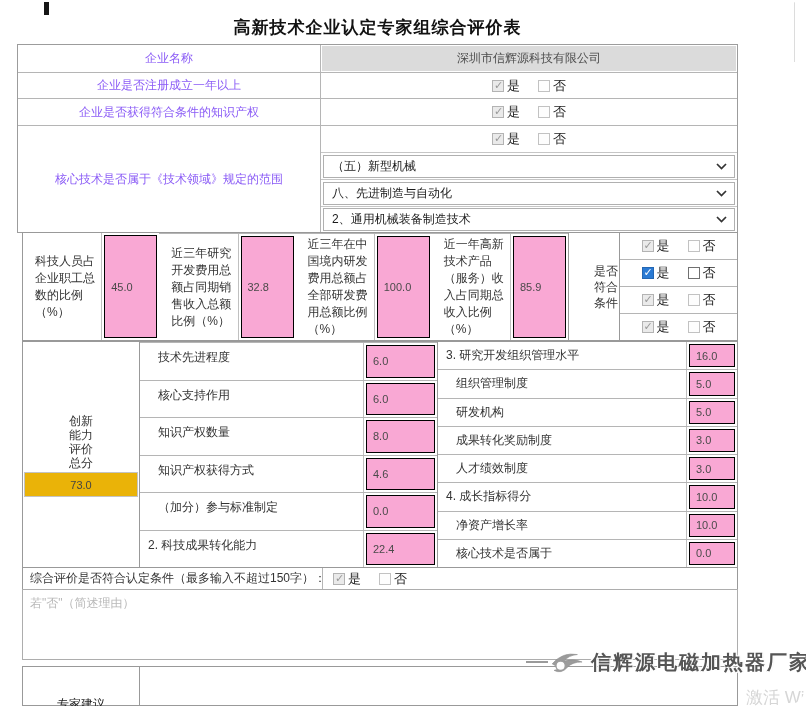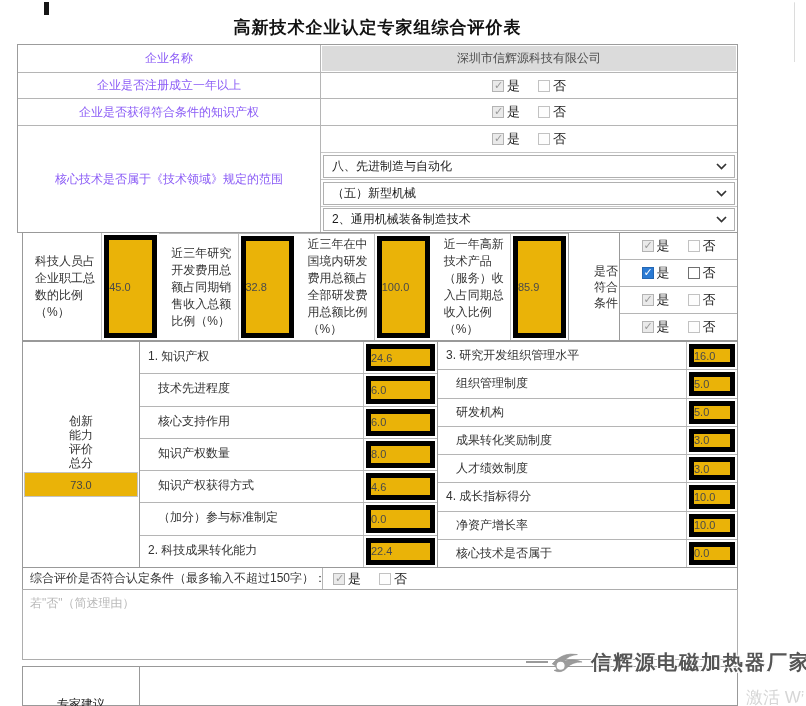--- a/index.html
+++ b/index.html
@@ -57,22 +57,22 @@
   }
   .chev { flex:none; margin-left:6px; display:flex; align-items:center; }
 
   
   .t2 { position:absolute; left:22px; top:232px; width:716px; height:109px; border:1px solid #999; display:flex; }
   .t2main { flex:1; display:flex; }
   .t2row { flex:1; display:flex; }
   .t2label { flex:1; display:flex; align-items:center; font-size:12px; color:#333; padding-left:12px; }
   .t2vcell { width:58px; flex:none; border-left:1px solid #c0c0c0; display:flex; }
   .vbox {
-    flex:1; margin:2px; background:#eab308; border:5px solid #000000;
-    display:flex; align-items:center; font-size:11px; color:#4a4a4a;
+    flex:1; margin:2px; background:#f9a8d4; border:1px solid #000000;
+    display:flex; align-items:center; padding-left:6px; font-size:11px; color:#4a4a4a;
   }
   .t2cond { width:52px; flex:none; border-left:1px solid #999; border-right:1px solid #999; display:flex; align-items:center; justify-content:center;padding-left:24px; }
   .condtext { width:28px; font-size:12px; line-height:16px; text-align:center; word-break:break-all; color:#333; }
   .t2checks { width:117px; flex:none; display:flex; flex-direction:column; }
   .t2crow { flex:1; display:flex; align-items:center; justify-content:center; }
 
   
   .t3 { position:absolute; left:22px; top:341px; width:716px; height:227px; border:1px solid #999; display:flex; }
   .t3a { width:117px; flex:none; border-right:1px solid #999; position:relative; }
   .t3ahead { position:absolute; top:72px; left:0; right:0; text-align:center; font-size:12px; line-height:14px; color:#333; }
@@ -169,33 +169,33 @@
             <span class="cb cb-gray"></span>
               <span class="cbl">是</span>
             <span class="gap"></span>
             <span class="cb cb-off"></span>
               <span class="cbl">否</span>
           </div>
         </div>
         <div class="sub bt2" style="height:27px">
           <div class="selwrap">
             <div class="select">
-              <span>八、先进制造与自动化</span>
+              <span>（五）新型机械</span>
               <span class="chev">
                   <svg width="11" height="7" viewBox="0 0 11 7">
                     <path d="M1 1 L5.5 5.6 L10 1" stroke="#333" stroke-width="1.7" fill="none"></path>
                   </svg>
                 </span>
             </div>
           </div>
         </div>
         <div class="sub bt2" style="height:27px">
           <div class="selwrap">
             <div class="select">
-              <span>（五）新型机械</span>
+              <span>八、先进制造与自动化</span>
               <span class="chev">
                   <svg width="11" height="7" viewBox="0 0 11 7">
                     <path d="M1 1 L5.5 5.6 L10 1" stroke="#333" stroke-width="1.7" fill="none"></path>
                   </svg>
                 </span>
             </div>
           </div>
         </div>
         <div class="sub bt2" style="height:26px">
           <div class="selwrap">
@@ -288,26 +288,20 @@
       <div class="t3ahead">
         <div>创新</div>
         <div>能力</div>
         <div>评价</div>
         <div>总分</div>
       </div>
       <div class="t3total">73.0</div>
     </div>
 
     <div class="t3b">
-      <div class="srow">
-        <div class="slabel">1. 知识产权</div>
-        <div class="sval-b">
-            <div class="vbox">24.6</div>
-          </div>
-      </div>
       <div class="srow bt">
         <div class="slabel ind">技术先进程度</div>
         <div class="sval-b">
             <div class="vbox">6.0</div>
           </div>
       </div>
       <div class="srow bt">
         <div class="slabel ind">核心支持作用</div>
         <div class="sval-b">
             <div class="vbox">6.0</div>

